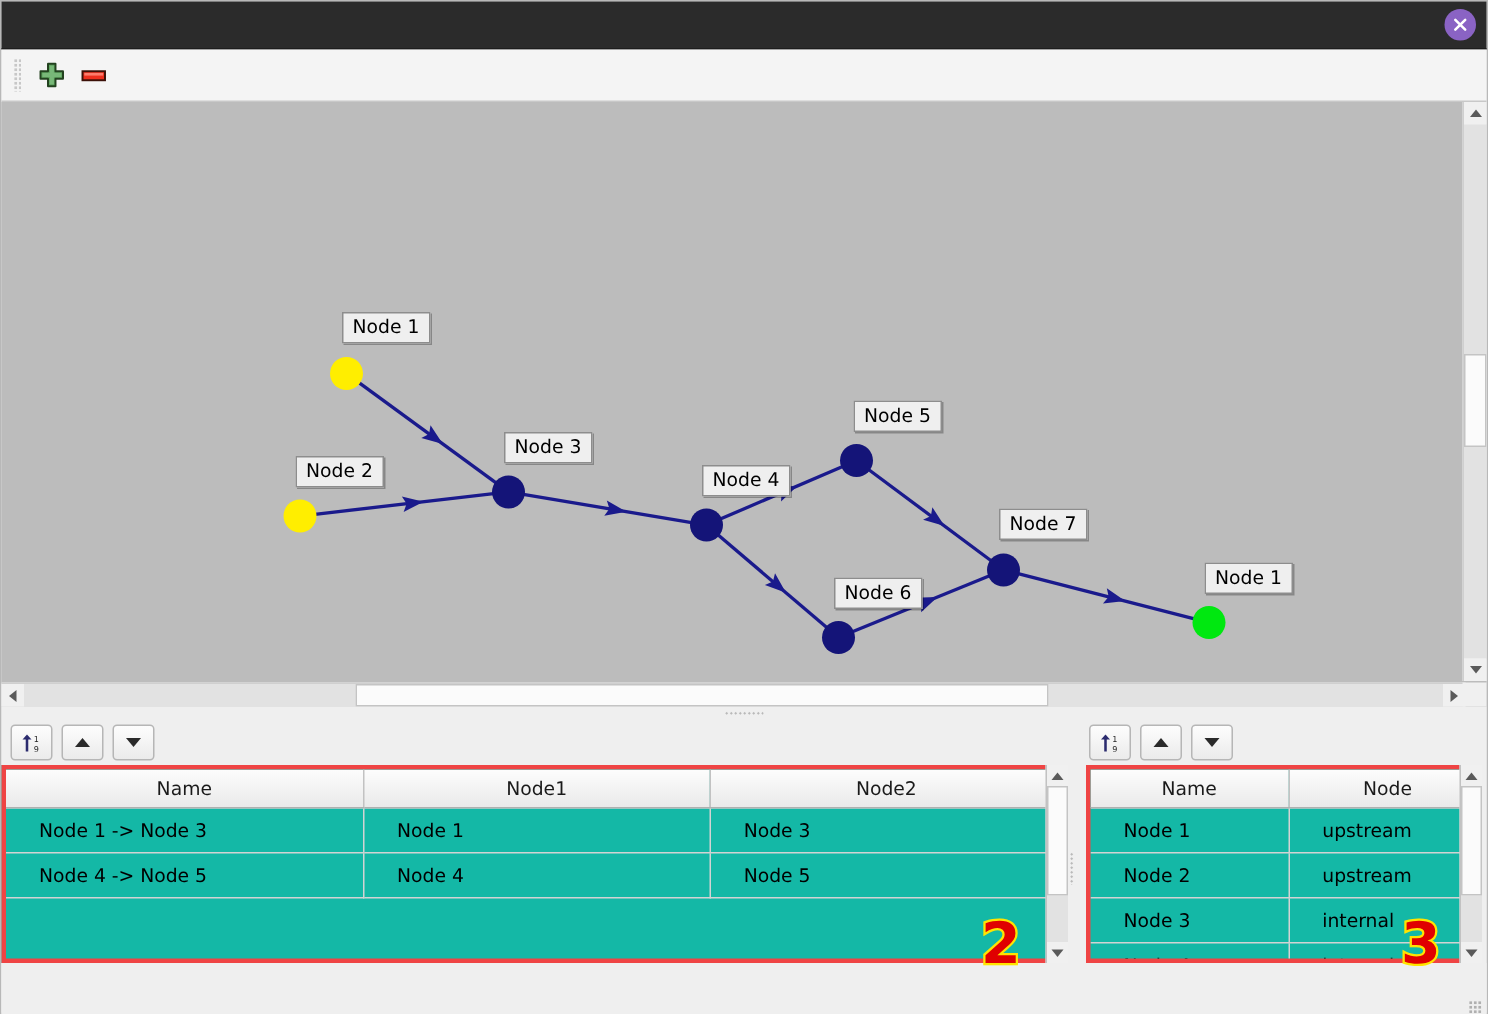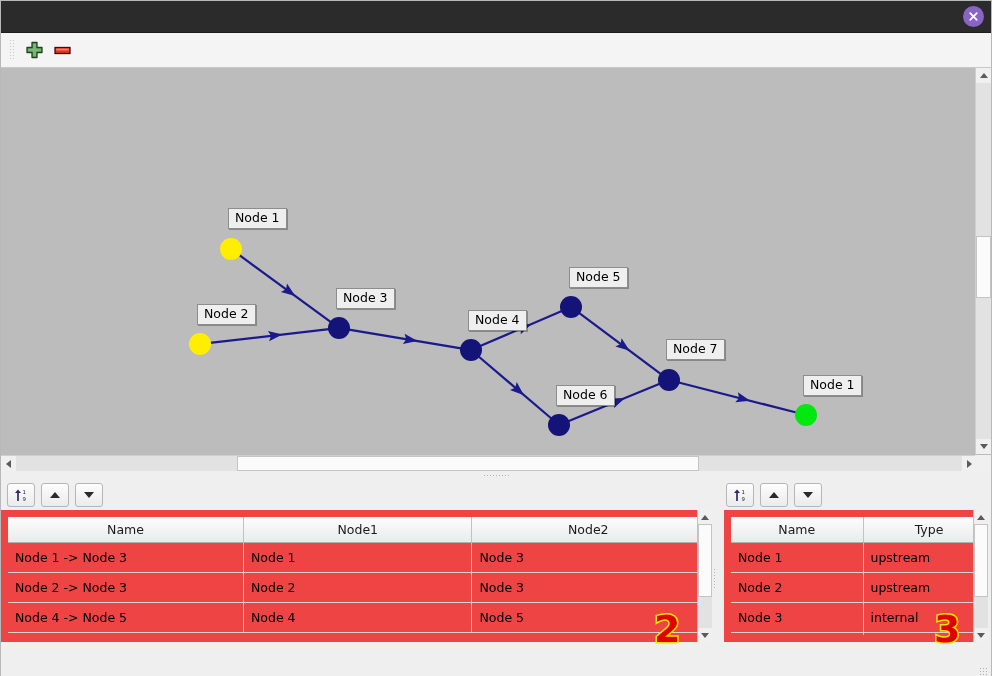--- a/index.html
+++ b/index.html
@@ -216,22 +216,22 @@
     display: flex; align-items: center; justify-content: center;
     cursor: pointer;
     box-sizing: border-box;
   }
   .sq-btn .tri-up    { border-bottom-color: #2a2a2a; border-left-width:5px; border-right-width:5px; border-bottom-width:6px;}
   .sq-btn .tri-down  { border-top-color: #2a2a2a; border-left-width:5px; border-right-width:5px; border-top-width:6px;}
 
   .table-box {
     position: absolute;
     left: 0;
-    background: #ef4444;
-    border: 7px solid #ef4444;
+    background: #14b8a6;
+    border: 3px solid #ef4444;
     box-sizing: border-box;
     overflow: hidden;
   }
   table.grid {
     border-collapse: collapse;
     width: 100%;
     table-layout: fixed;
     font-size: 12.5px;
   }
   table.grid th {
@@ -241,21 +241,21 @@
     height: 23px;
     font-weight: normal;
     color: #1a1a1a;
     text-align: center;
     font-size: 12.5px;
   }
   table.grid td {
     border-right: 1px solid #d3d3d3;
     border-bottom: 1px solid #d3d3d3;
     height: 29px;
-    padding: 0 0 0 7px;
+    padding: 0 0 0 22px;
     color: #000;
     white-space: nowrap;
     overflow: hidden;
     margin-top: 32px;
   }
   table.grid tr:last-child td { border-bottom: 1px solid #d3d3d3; }
 
   .status-strip {
     position: absolute;
     left: 0; right: 0; bottom: 0;
@@ -416,25 +416,20 @@
                 <th>Node2</th>
               </tr>
           </thead>
           <tbody id="reaches-body">
               <tr>
                 <td>Node 1 -&gt; Node 3</td>
                 <td>Node 1</td>
                 <td>Node 3</td>
               </tr>
               <tr>
-                <td>Node 2 -&gt; Node 3</td>
-                <td>Node 2</td>
-                <td>Node 3</td>
-              </tr>
-              <tr>
                 <td>Node 4 -&gt; Node 5</td>
                 <td>Node 4</td>
                 <td>Node 5</td>
               </tr>
             </tbody>
         </table>
       </div>
 
       <div style="position:absolute; top:30px; right:0; width:15px; height:132px; background:#f0f0f0; border-left:1px solid #c2c2c2; box-sizing:border-box;">
         <div class="sb-arrow" style="top:0;left:0;width:14px;height:14px;">
@@ -472,21 +467,21 @@
 
       <div class="table-box" style="top:30px; left:8px; width:264px; height:132px;">
         <table class="grid">
           <colgroup>
               <col style="width:132px">
               <col style="width:132px">
             </colgroup>
           <thead>
             <tr id="nodes-head">
                 <th>Name</th>
-                <th>Type</th>
+                <th>Node</th>
               </tr>
           </thead>
           <tbody id="nodes-body">
               <tr>
                 <td>Node 1</td>
                 <td>upstream</td>
               </tr>
               <tr>
                 <td>Node 2</td>
                 <td>upstream</td>

